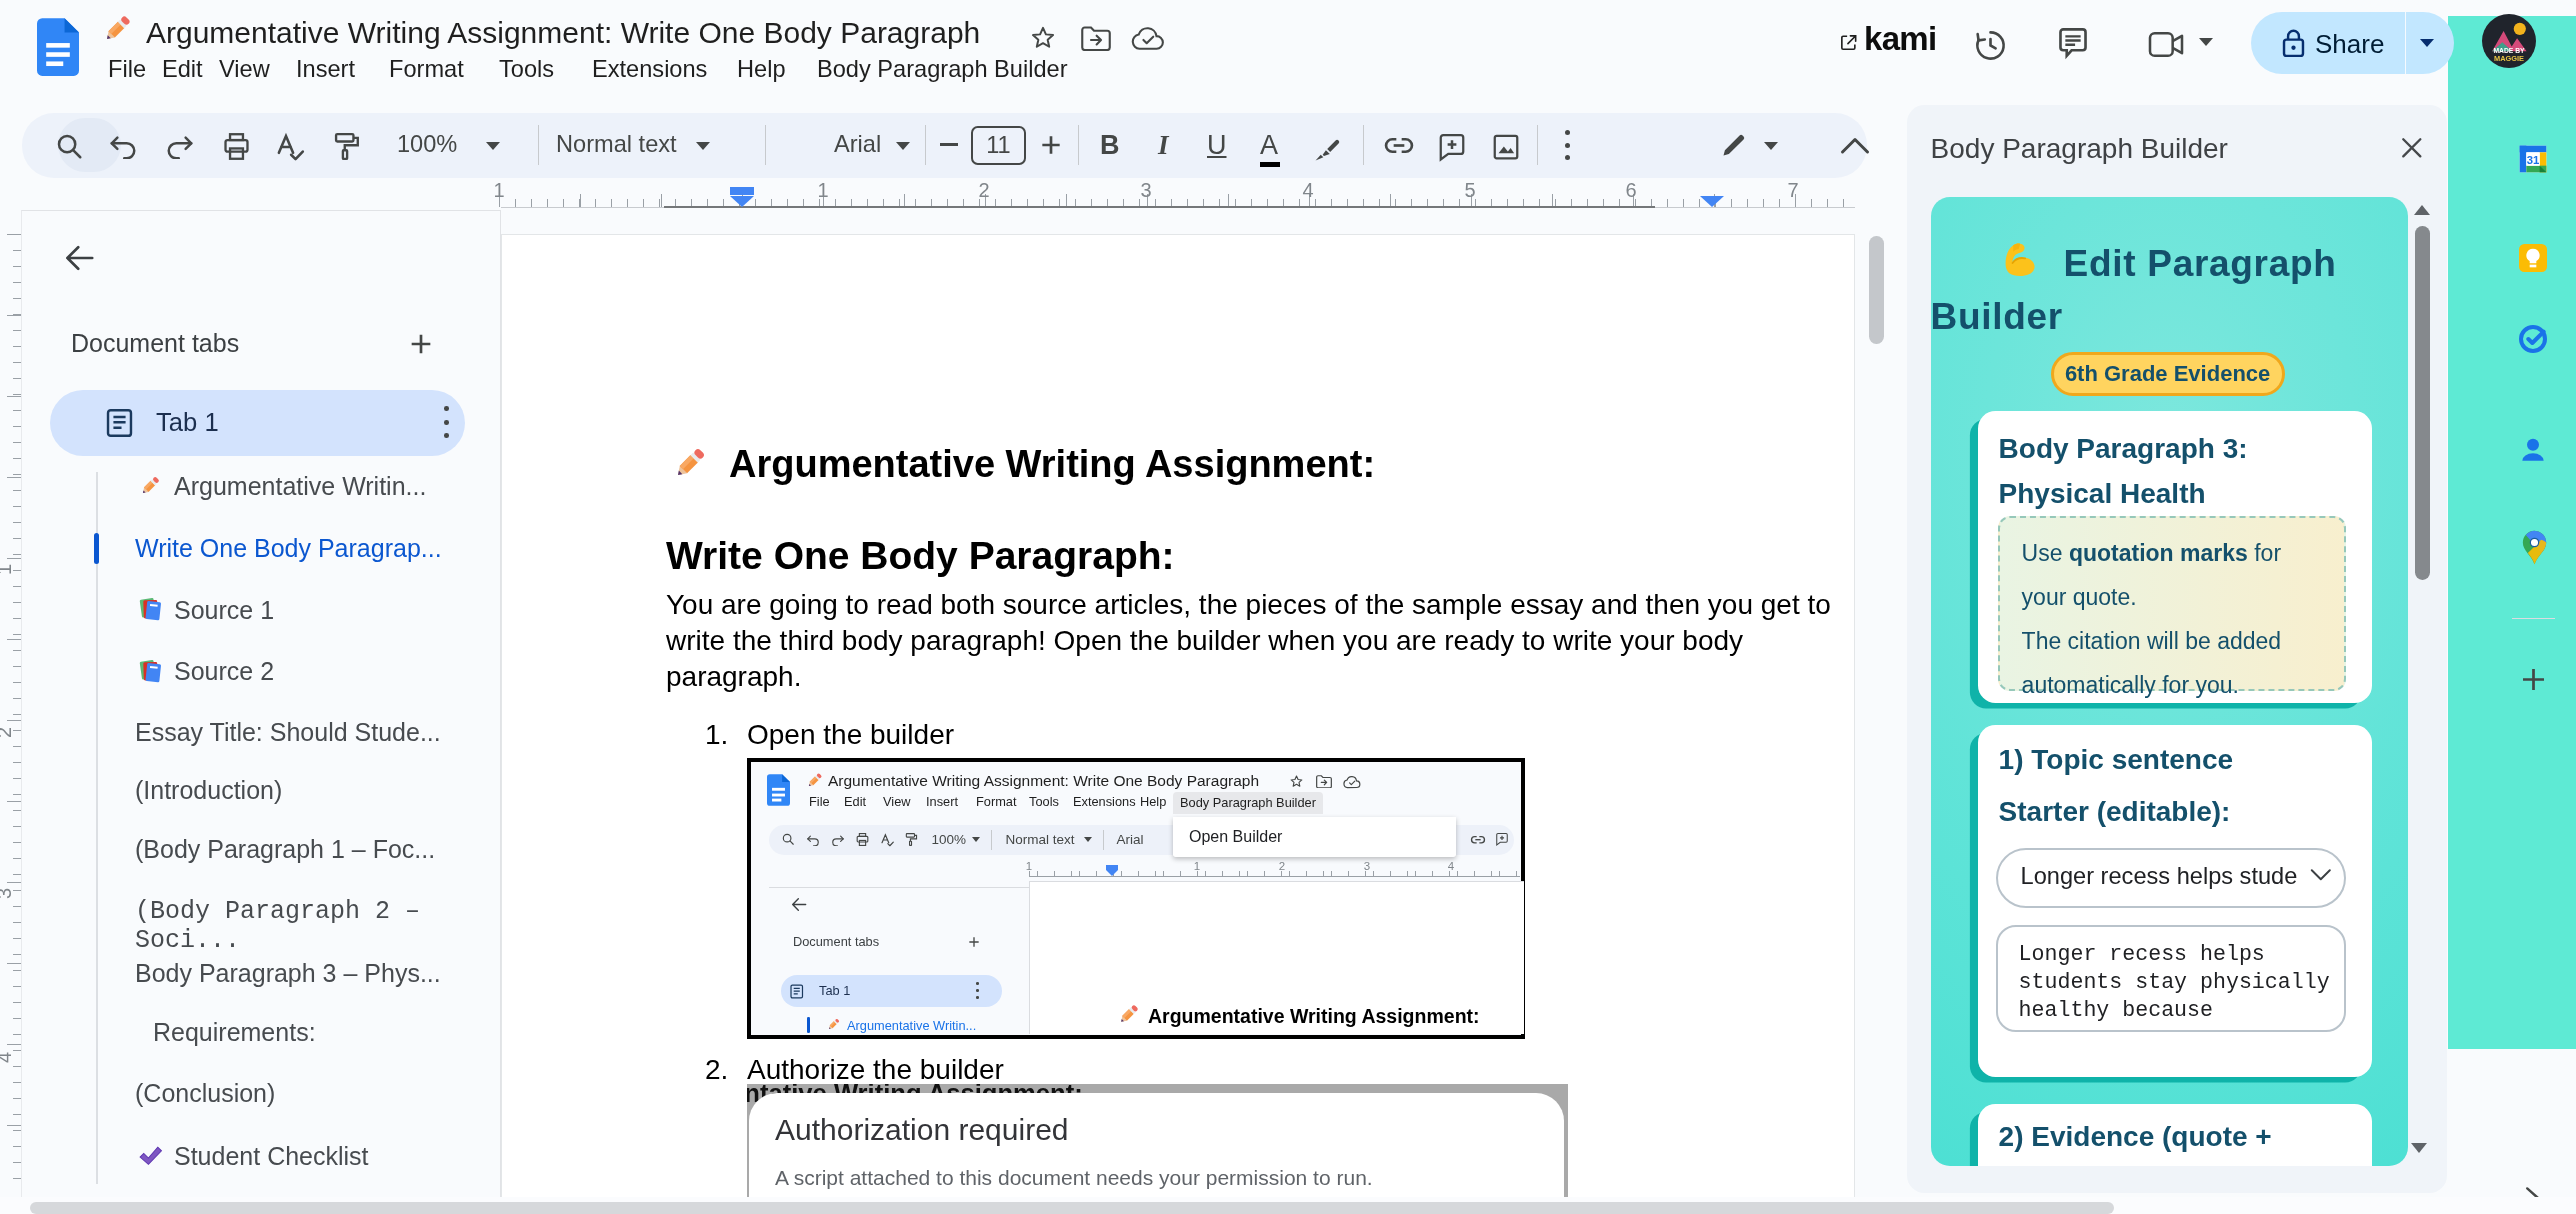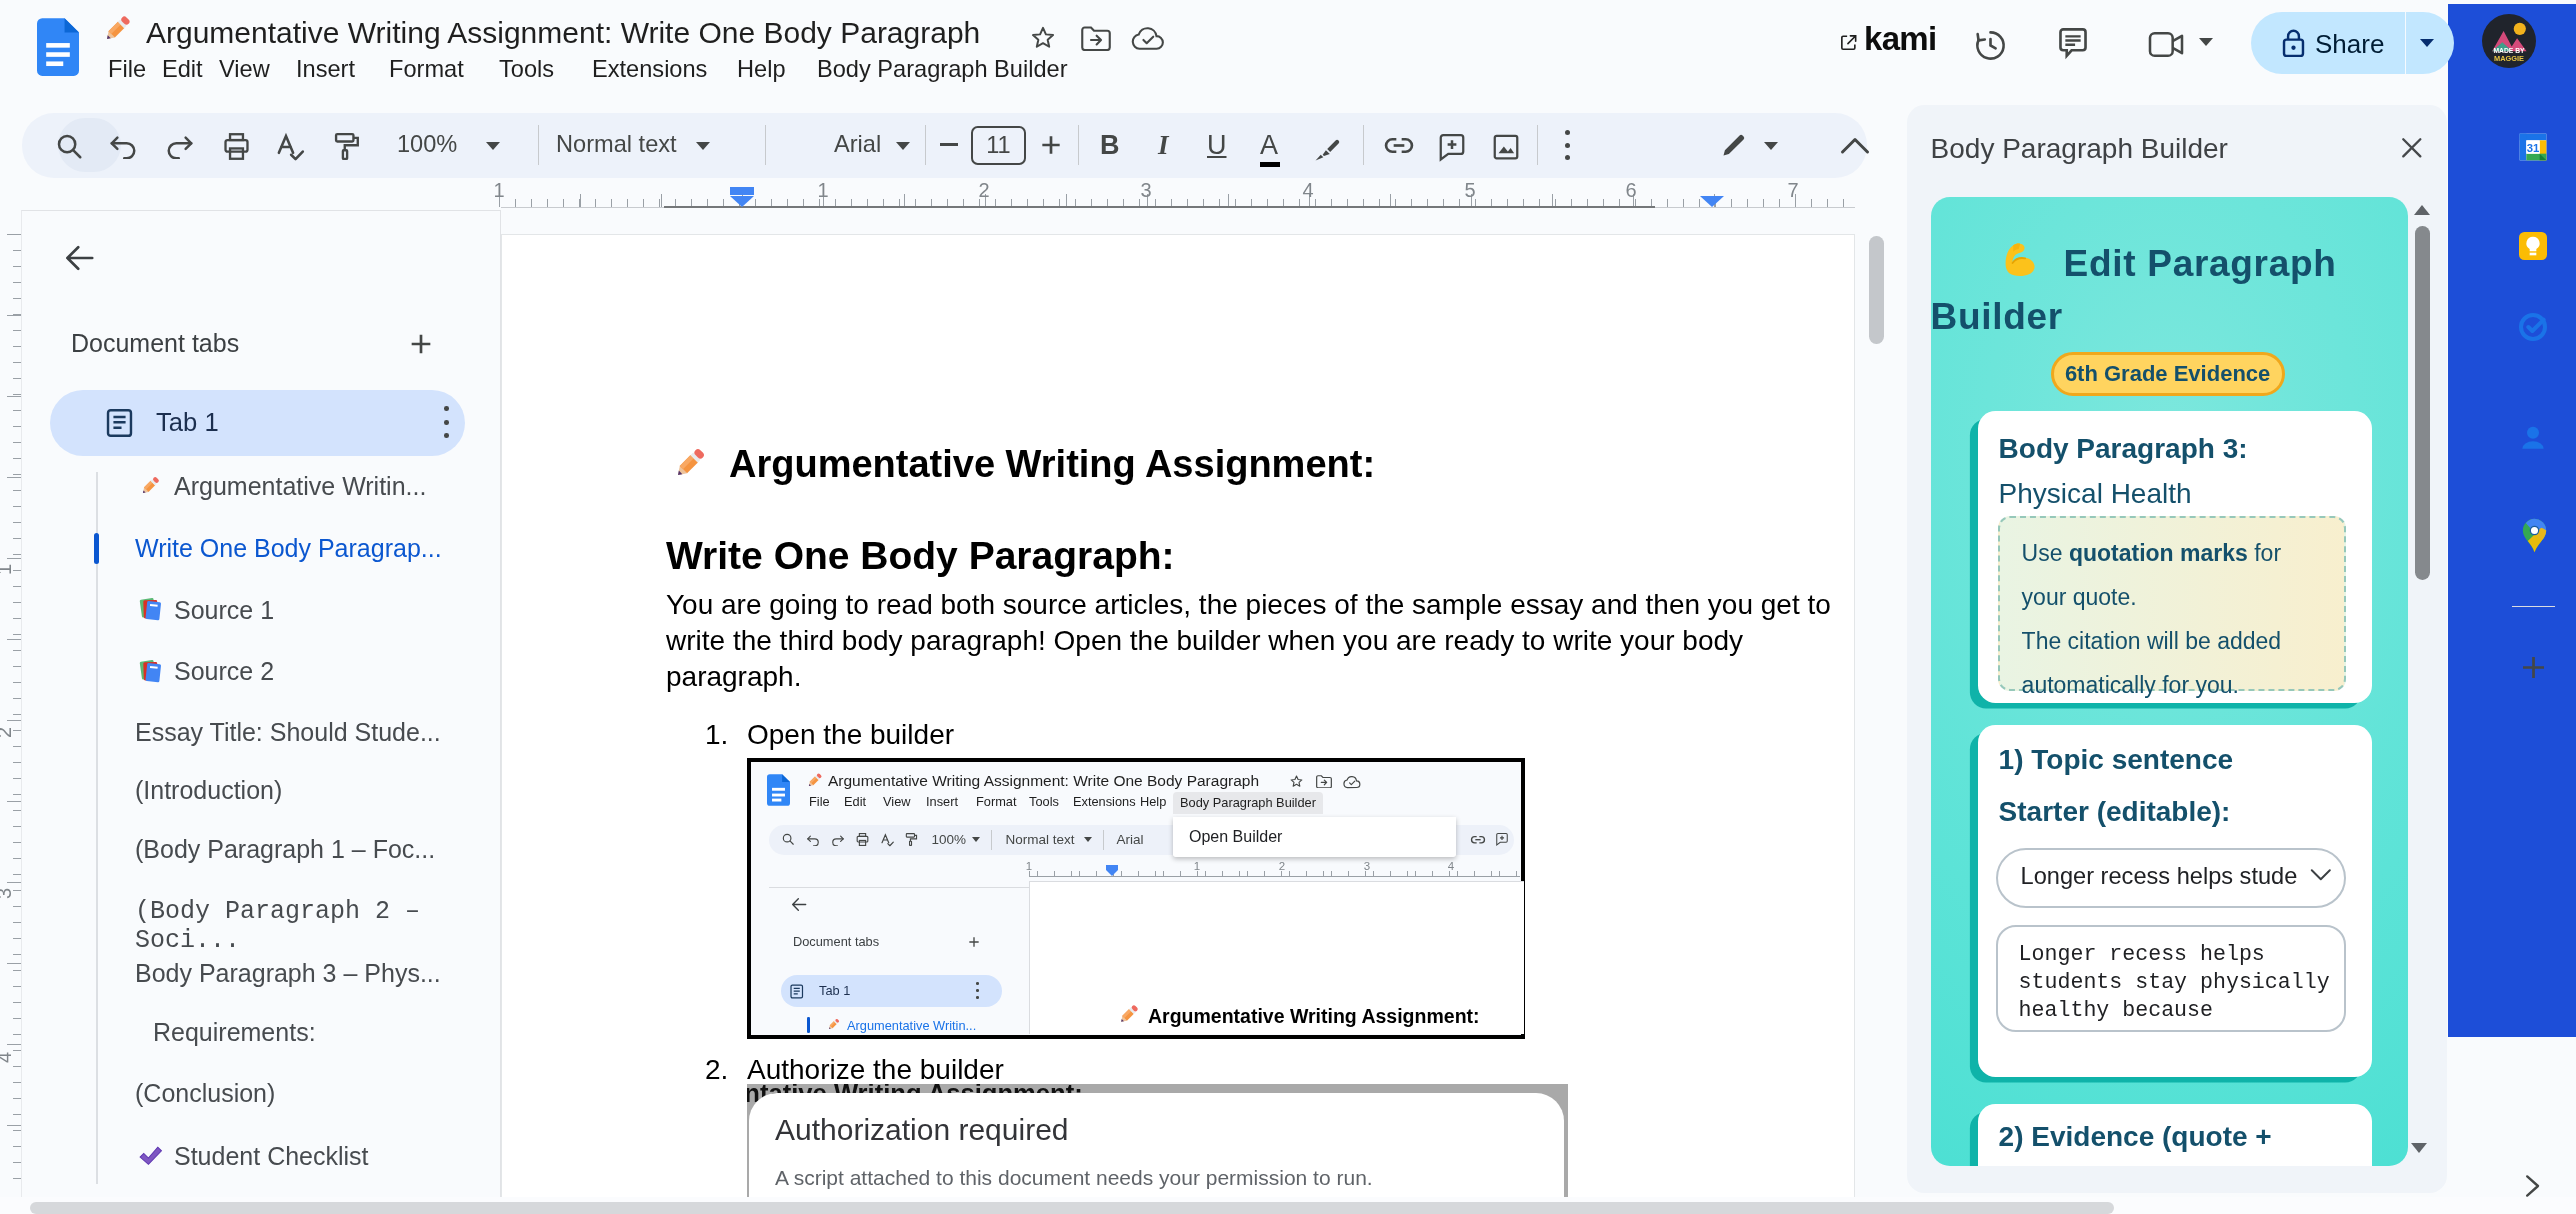--- a/index.html
+++ b/index.html
@@ -454,21 +454,21 @@
       <path d="M9.9 19.7 c2.2 -3.2 6.4 -4.8 10.8 -4 " fill="none" stroke="#e8a400" stroke-width="1.6" stroke-linecap="round"></path>
       <path d="M10.5 4.5 c1.8 -1.3 4 -1.7 5.9 -1.3 l-1.2 4.5 c-2.4 0.4 -3.9 1.4 -4.7 2.3 Z" fill="#f6b40e"></path>
     </svg>
     <div class="abs" style="left:133px;top:46px;font-size:37px;font-weight:bold;color:#14506b;letter-spacing:0.7px;">Edit Paragraph</div>
     <div class="abs" style="left:0;top:99px;width:477px;text-align:left;font-size:37px;font-weight:bold;color:#14506b;letter-spacing:0.7px;">Builder</div>
 
     <div class="abs" style="left:120px;top:155px;width:234px;height:44px;border-radius:22px;background:#ffd45f;border:3.4px solid #f0a81c;text-align:center;font-size:22px;line-height:37px;font-weight:bold;color:#14506b;">6th Grade Evidence</div>
 
     <div class="abs" style="left:47px;top:214px;width:394px;height:292px;background:#fff;border-radius:17.5px;box-shadow:-9.4px 6.7px 0 -1.3px #0fb3a9;"></div>
     <div class="abs" style="left:68px;top:236px;font-size:28px;font-weight:bold;color:#14506b;">Body Paragraph 3:</div>
-    <div class="abs" style="left:68px;top:281px;font-size:28px;font-weight:normal;color:#14506b;">Physical Health</div>
+    <div class="abs" style="left:68px;top:281px;font-size:28px;font-weight:bold;color:#14506b;">Physical Health</div>
     <div class="abs" style="left:67px;top:319px;width:348px;height:175px;border-radius:12px;border:2px dashed #96c8ba;background:linear-gradient(90deg,#e9f4e3,#f8efce);"></div>
     <div class="abs" style="left:91px;top:334px;width:310px;font-size:23px;line-height:44px;color:#14506b;">Use <b>quotation marks</b> for your quote.<br>The citation will be added automatically for you.</div>
 
     <div class="abs" style="left:47px;top:528px;width:394px;height:352px;background:#fff;border-radius:17.5px;box-shadow:-9.4px 6.7px 0 -1.3px #0fb3a9;"></div>
     <div class="abs" style="left:68px;top:547px;font-size:28px;font-weight:bold;color:#14506b;">1) Topic sentence</div>
     <div class="abs" style="left:68px;top:599px;font-size:28px;font-weight:bold;color:#14506b;">Starter (editable):</div>
     <div class="abs" style="left:65px;top:651px;width:350px;height:60px;border-radius:30px;border:2px solid #b9c3cb;background:#fff;"></div>
     <div class="abs" style="left:90px;top:666px;font-size:23.6px;color:#202124;">Longer recess helps stude</div>
     <svg class="abs" style="left:379px;top:671px;" width="21.6" height="13.5" viewBox="0 0 24 14" fill="none" stroke="#3c4043" stroke-width="2.2" stroke-linecap="round" stroke-linejoin="round">
         <path d="M2 2 L12 12 L22 2"></path>
@@ -478,21 +478,21 @@
 
     <div class="abs" style="left:47px;top:907px;width:394px;height:121px;background:#fff;border-radius:17.5px;box-shadow:-9.4px 6.7px 0 -1.3px #0fb3a9;"></div>
     <div class="abs" style="left:68px;top:924px;font-size:28px;font-weight:bold;color:#14506b;">2) Evidence (quote +</div>
   </div>
 
   <div class="abs" style="left:507px;top:100px;width:0;height:0;border-left:8.8px solid transparent;border-right:8.8px solid transparent;border-bottom:10.8px solid #5f6368;"></div>
   <div class="abs" style="left:508px;top:121px;width:15px;height:354px;border-radius:7.4px;background:#85898d;"></div>
   <div class="abs" style="left:504px;top:1038px;width:0;height:0;border-left:8.8px solid transparent;border-right:8.8px solid transparent;border-top:10.8px solid #5f6368;"></div>
 </div>
 
-<div id="rail" class="abs" style="left:2448px;top:4px;width:128px;height:1033px;background:#1d4ed8;">
+<div id="rail" class="abs" style="left:2448px;top:16px;width:128px;height:1033px;background:#5eead4;">
 
   <svg class="abs" style="left:69px;top:127px;" width="32" height="32" viewBox="0 0 48 48">
     <rect x="4" y="4" width="40" height="40" fill="#fff"></rect>
     <rect x="4" y="4" width="40" height="10" fill="#1a73e8"></rect>
     <rect x="4" y="4" width="10" height="40" fill="#1a73e8"></rect>
     <rect x="34" y="14" width="10" height="30" fill="#fbbc04"></rect>
     <rect x="14" y="34" width="30" height="10" fill="#34a853"></rect>
     <path d="M34 44 h10 l-10 -10 Z" fill="#188038"></path>
     <rect x="14" y="14" width="20" height="20" fill="#fff"></rect>
     <text x="24" y="31" font-size="17" font-weight="bold" fill="#1a73e8" text-anchor="middle" font-family="Liberation Sans">31</text>

